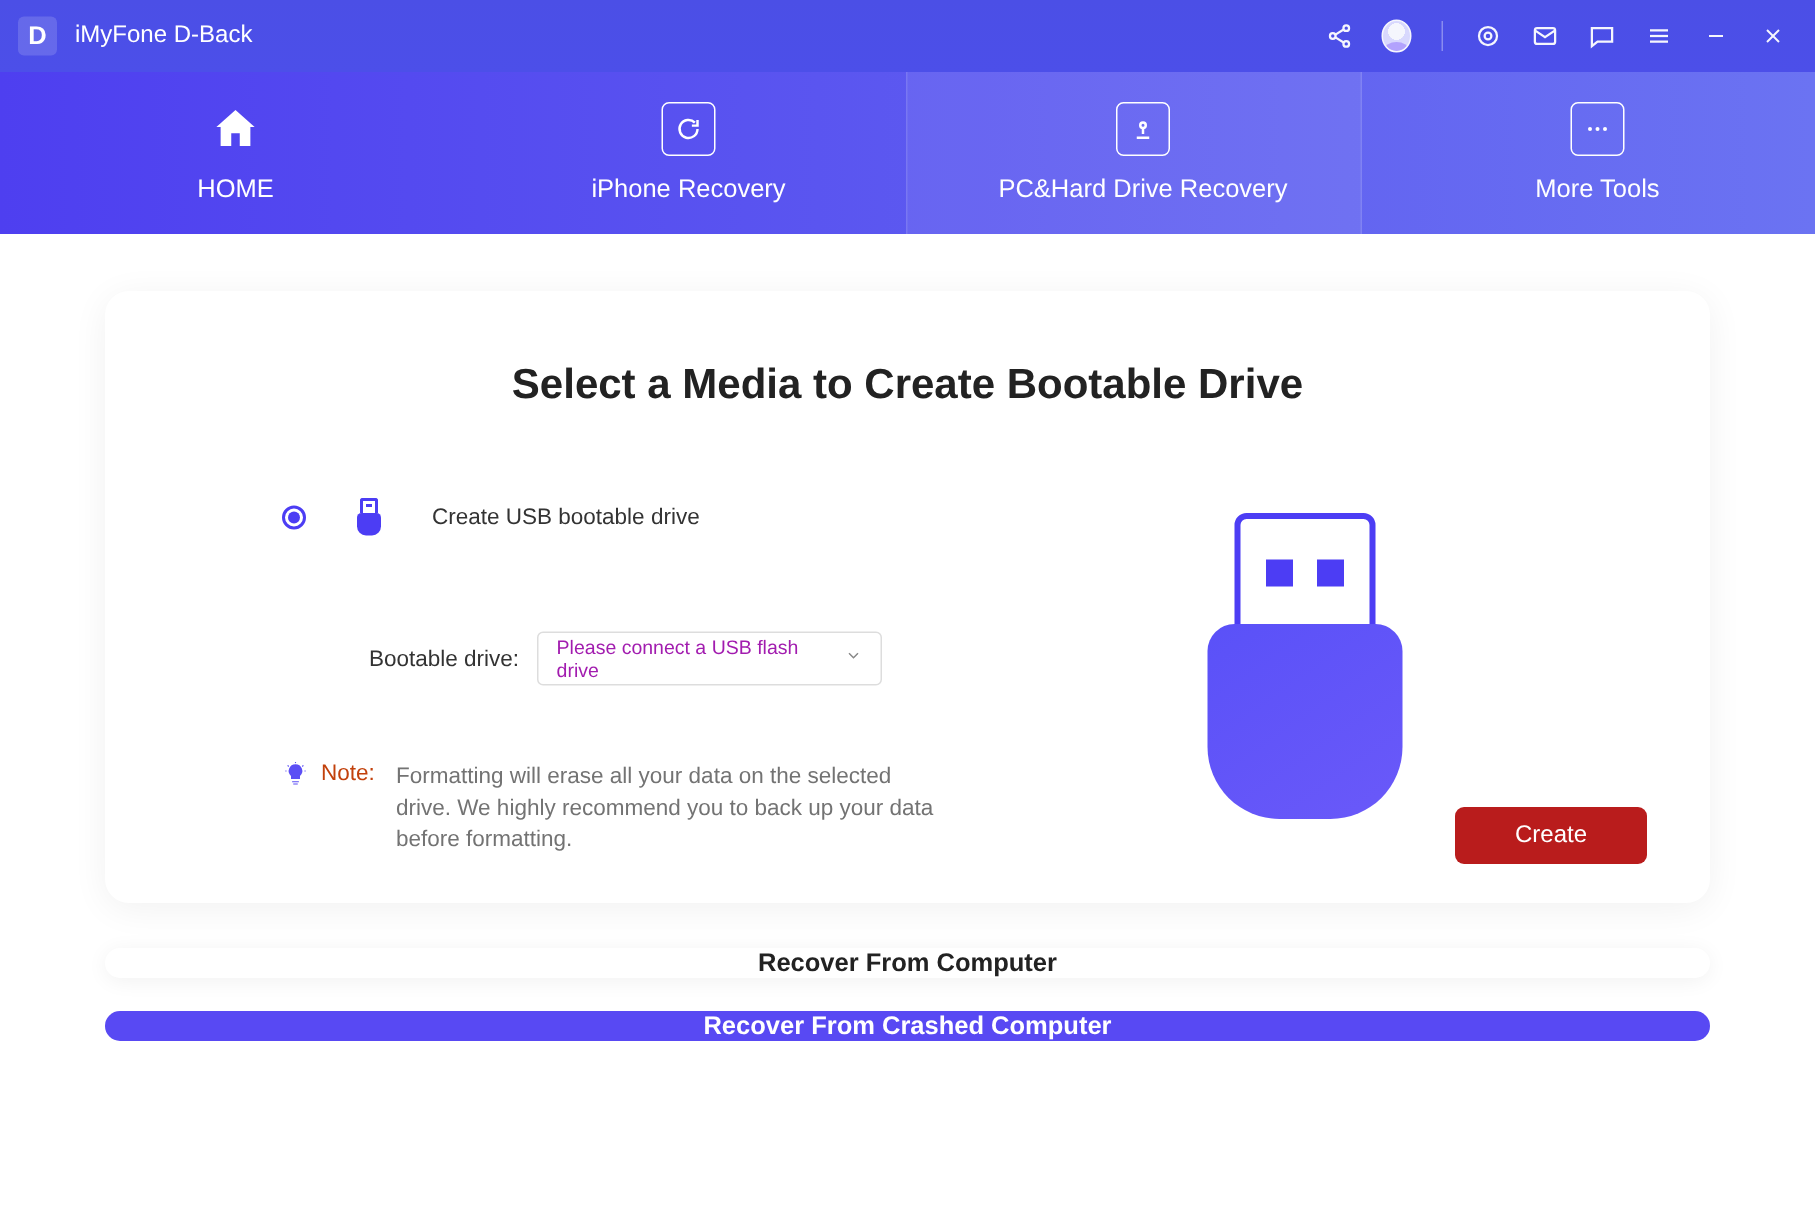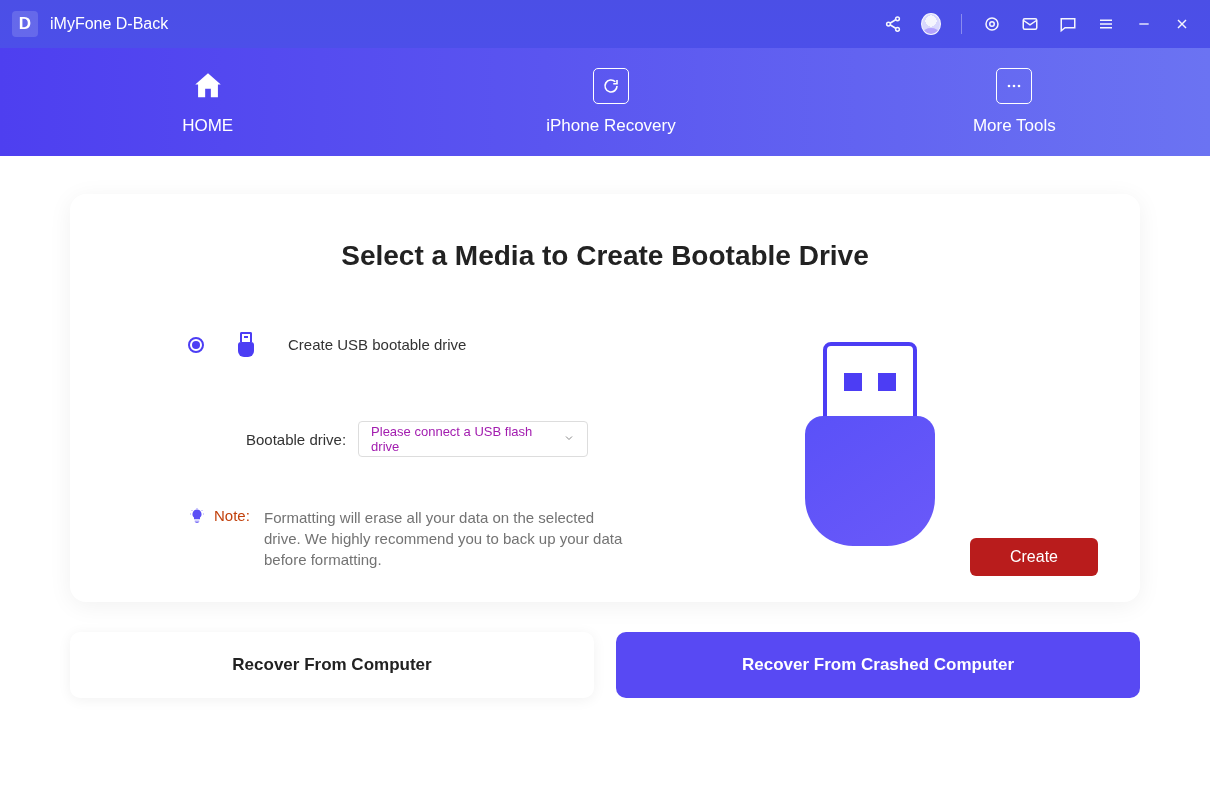--- a/index.html
+++ b/index.html
@@ -116,21 +116,21 @@
     border-radius:18px 18px 48px 48px;
   }
 
   .create-btn {
     position:absolute; right:42px; bottom:26px;
     background:#b91c1c; color:#fff; font-size:16px; font-weight:500;
     padding: 10px 40px; border:none; border-radius:6px; cursor:not-allowed;
   }
 
   
-  .bottom-row { display:flex; gap:22px; margin-top:30px; }
+  .bottom-row { display:flex; gap:22px; margin-top:30px;flex-direction:column; }
   .big-btn {
     flex:1; height:66px; border-radius:10px; display:flex;
     align-items:center; justify-content:center; font-size:17px; font-weight:700;
     cursor:pointer; border:none;
   }
   .big-btn.secondary { background:#fff; color:#222; box-shadow:0 2px 14px rgba(0,0,0,0.06); }
   .big-btn.primary { background:#5849F3; color:#fff; }
 </style>
 </head>
 <body>
@@ -201,20 +201,30 @@
     <span class="nav-label">HOME</span>
   </div>
   <div class="nav-item">
     <div class="nav-icon-frame">
       <svg width="18" height="18" viewBox="0 0 24 24" fill="none" stroke="#fff" stroke-width="2.2">
           <path d="M20 12a8 8 0 1 1-2.34-5.66"></path>
           <polyline points="20 4 20 9 15 9"></polyline>
         </svg>
     </div>
     <span class="nav-label">iPhone Recovery</span>
+  </div>
+  <div class="nav-item active">
+    <div class="nav-icon-frame">
+      <svg width="20" height="20" viewBox="0 0 24 24" fill="none" stroke="#fff" stroke-width="2">
+          <circle cx="12" cy="9" r="2.2"></circle>
+          <line x1="12" y1="11" x2="12" y2="16"></line>
+          <line x1="7" y1="19" x2="17" y2="19"></line>
+        </svg>
+    </div>
+    <span class="nav-label">PC&amp;Hard Drive Recovery</span>
   </div>
   <div class="nav-item">
     <div class="nav-icon-frame">
       <svg width="20" height="20" viewBox="0 0 24 24" fill="#fff">
           <circle cx="6" cy="12" r="1.6"></circle>
           <circle cx="12" cy="12" r="1.6"></circle>
           <circle cx="18" cy="12" r="1.6"></circle>
         </svg>
     </div>
     <span class="nav-label">More Tools</span>

